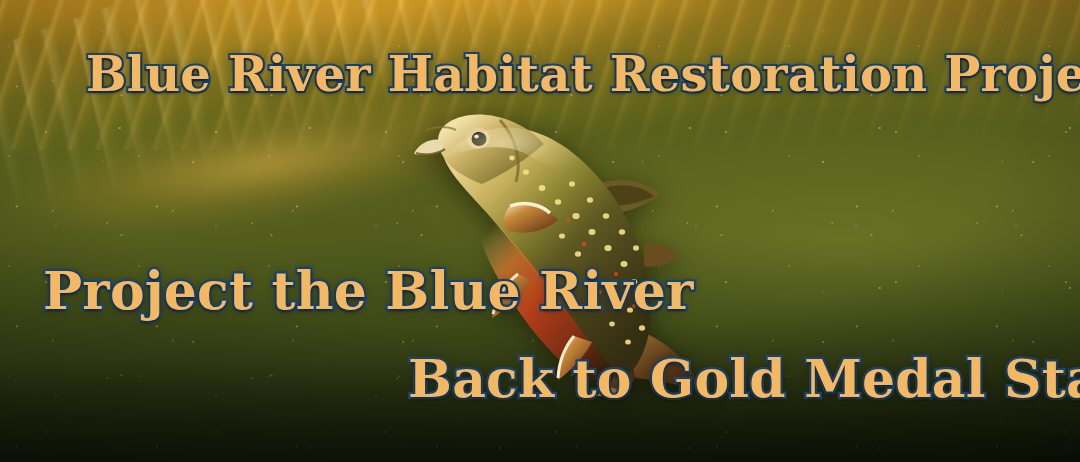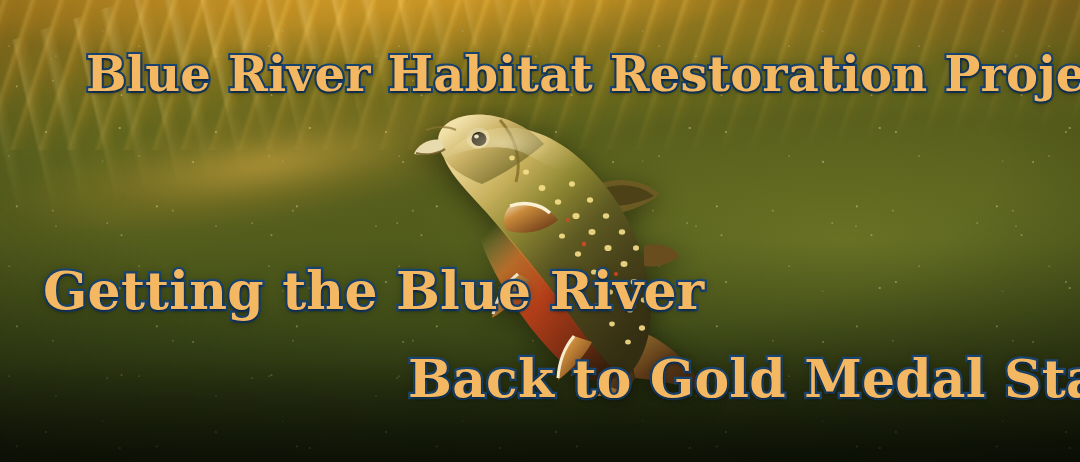--- a/index.html
+++ b/index.html
@@ -305,17 +305,17 @@
         <circle cx="242" cy="210" r="2.0" fill="#e8452a" opacity="0.7"></circle>
         <circle cx="176" cy="124" r="2.0" fill="#e8452a" opacity="0.7"></circle>
       </g>
 
       <path d="M52 62 C70 38 104 26 136 34 C168 42 196 66 218 96 C190 86 160 72 134 58 C110 46 78 52 52 62 Z" fill="url(#sheen)"></path>
     </svg>
   </div>
 
   <div class="headline line-title">Blue River Habitat Restoration Project</div>
 
-  <div class="headline line-sub1">Getting the Blue River</div>
+  <div class="headline line-sub1">Project the Blue River</div>
 
   <div class="headline line-sub2">Back to Gold Medal Status!</div>
 
 </div>
 
 </body></html>

